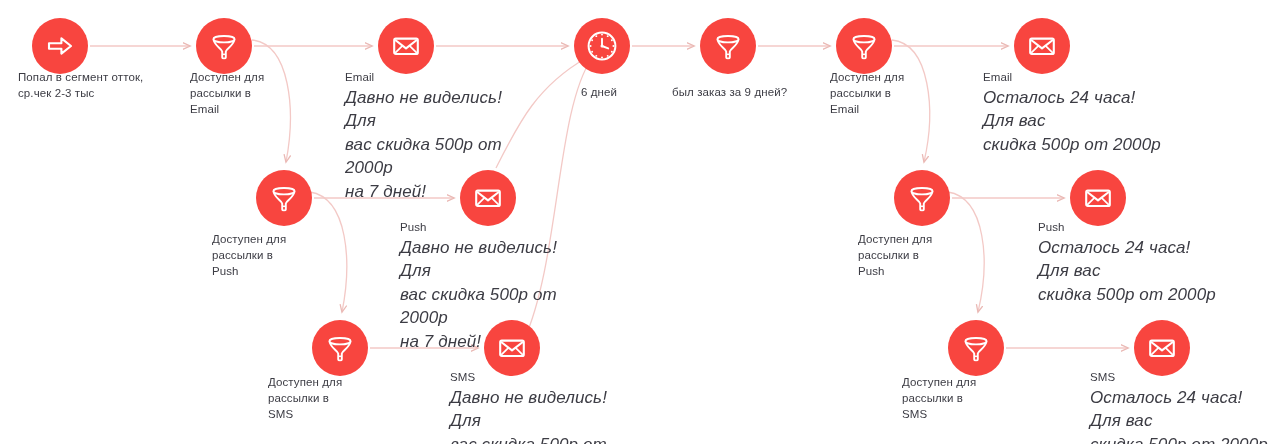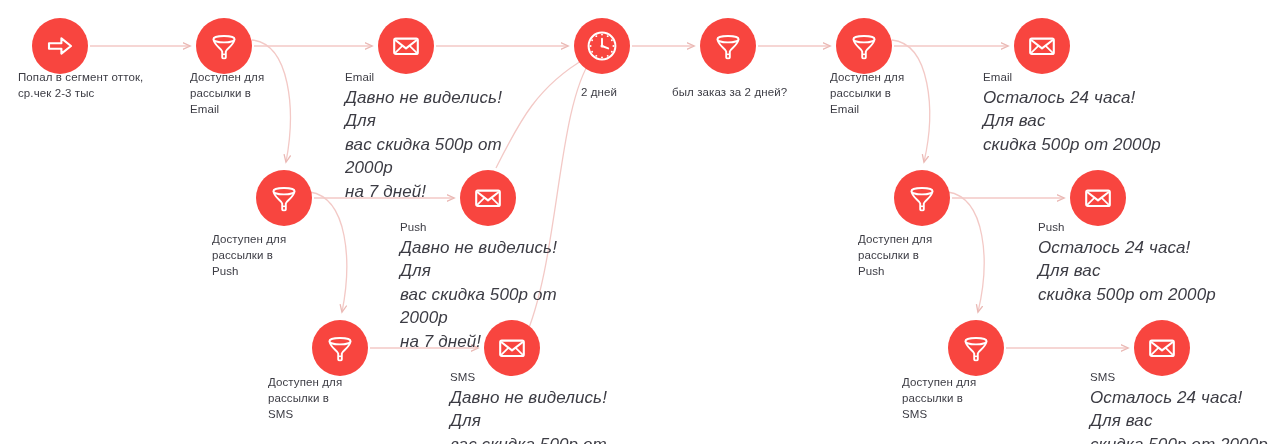--- a/index.html
+++ b/index.html
@@ -112,31 +112,31 @@
             <circle cx="10.30" cy="25.87" r="0.95" fill="#ffffff"></circle>
             <circle cx="6.13" cy="21.70" r="0.95" fill="#ffffff"></circle>
             <circle cx="4.60" cy="16.00" r="0.95" fill="#ffffff"></circle>
             <circle cx="6.13" cy="10.30" r="0.95" fill="#ffffff"></circle>
             <circle cx="10.30" cy="6.13" r="0.95" fill="#ffffff"></circle>
             <line x1="16" y1="16" x2="16" y2="8.6" stroke="#ffffff" stroke-width="1.9" stroke-linecap="round"></line>
             <line x1="16" y1="16" x2="22.2" y2="18.4" stroke="#ffffff" stroke-width="1.9" stroke-linecap="round"></line>
             <circle cx="16" cy="16" r="1.5" fill="#ffffff"></circle>
           </svg>
         </div>
-        <div class="label" style="left: 581px; top: 85px; width: 120px; color: rgb(60, 60, 68);"><span class="plain">2 дней</span></div>
+        <div class="label" style="left: 581px; top: 85px; width: 120px; color: rgb(60, 60, 68);"><span class="plain">6 дней</span></div>
       </div>
       <div class="node">
         <div class="circle" style="left: 700px; top: 18px; width: 56px; height: 56px; background: rgb(248, 69, 63);">
           <svg width="32" height="32" viewBox="0 0 32 32">
             <ellipse cx="16" cy="9.2" rx="10.6" ry="3.2" fill="none" stroke="#ffffff" stroke-width="1.9"></ellipse>
             <path d="M5.5 9.6 C7 16 13.4 18.6 14.2 21.4 L14.2 27.4 C14.2 28.6 17.8 28.6 17.8 27.4 L17.8 21.4 C18.6 18.6 25 16 26.5 9.6" fill="none" stroke="#ffffff" stroke-width="1.9" stroke-linejoin="round"></path>
             <line x1="14.3" y1="24.3" x2="17.7" y2="24.3" stroke="#ffffff" stroke-width="1.5"></line>
           </svg>
         </div>
-        <div class="label" style="left: 672px; top: 85px; width: 160px; color: rgb(60, 60, 68);"><span class="plain">был заказ за 2 дней?</span></div>
+        <div class="label" style="left: 672px; top: 85px; width: 160px; color: rgb(60, 60, 68);"><span class="plain">был заказ за 9 дней?</span></div>
       </div>
       <div class="node">
         <div class="circle" style="left: 836px; top: 18px; width: 56px; height: 56px; background: rgb(248, 69, 63);">
           <svg width="32" height="32" viewBox="0 0 32 32">
             <ellipse cx="16" cy="9.2" rx="10.6" ry="3.2" fill="none" stroke="#ffffff" stroke-width="1.9"></ellipse>
             <path d="M5.5 9.6 C7 16 13.4 18.6 14.2 21.4 L14.2 27.4 C14.2 28.6 17.8 28.6 17.8 27.4 L17.8 21.4 C18.6 18.6 25 16 26.5 9.6" fill="none" stroke="#ffffff" stroke-width="1.9" stroke-linejoin="round"></path>
             <line x1="14.3" y1="24.3" x2="17.7" y2="24.3" stroke="#ffffff" stroke-width="1.5"></line>
           </svg>
         </div>
         <div class="label" style="left: 830px; top: 70px; width: 120px; color: rgb(60, 60, 68);"><span class="plain">Доступен для

